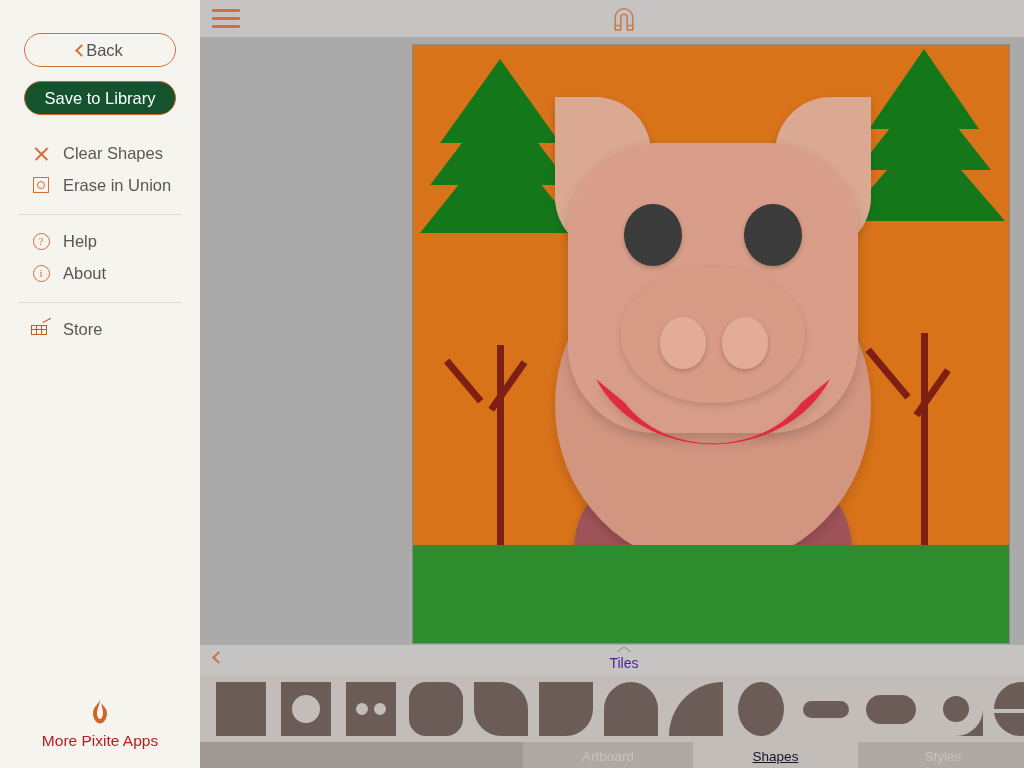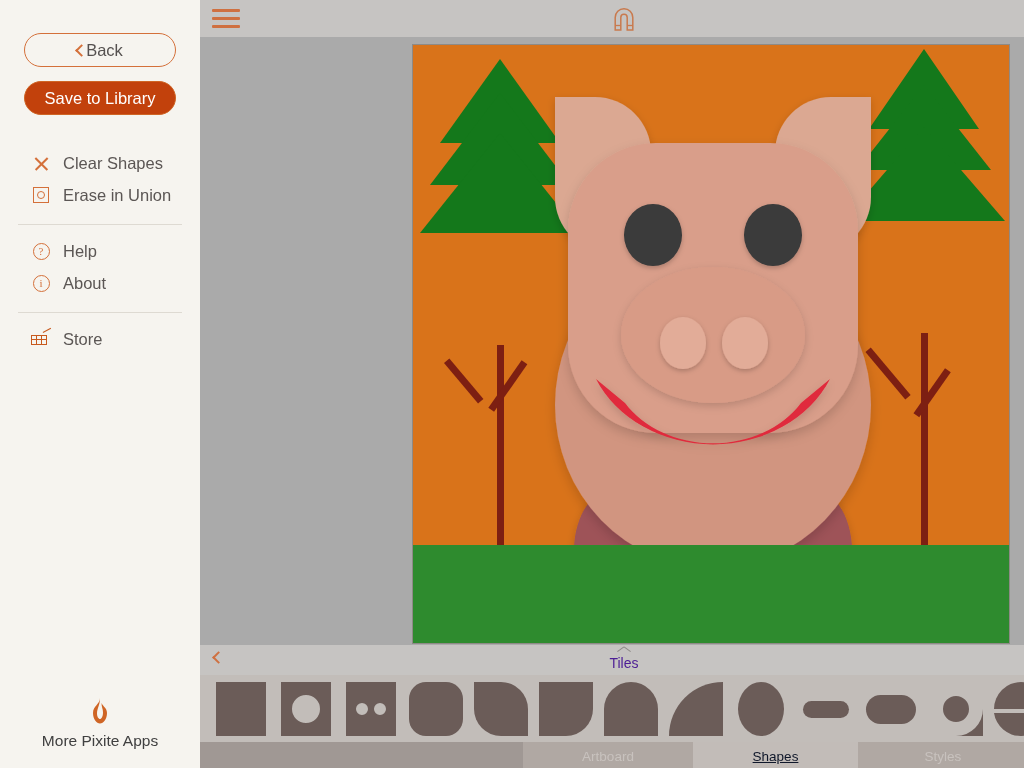--- a/index.html
+++ b/index.html
@@ -30,39 +30,39 @@
     font-size: 16.5px;
     cursor: pointer;
     user-select: none;
   }
   .btn-outline {
     border: 1.5px solid #d4703a;
     color: #555150;
     background: transparent;
   }
   .btn-filled {
-    background: #c2410c;
+    background: #14532d;
     color: #ffffff;
     border: 1.5px solid #cf6525;
   }
   #btn-back { margin-top: 33px; }
   #btn-save { margin-top: 14px; }
   #btn-export { margin-top: 14px; }
 
   .chev-left {
     width: 9px; height: 9px;
     border-left: 2px solid #d4703a;
     border-bottom: 2px solid #d4703a;
     transform: rotate(45deg);
     display: inline-block;
     position: relative;
     top: 0px;
   }
 
-  .menu-list { margin-top: 32px; }
+  .menu-list { margin-top: 22px; }
   .menu-row {
     display: flex; align-items: center;
     gap: 12px;
     height: 32px;
     padding-left: 31px;
     font-size: 16.5px;
     color: #5b5654;
     cursor: pointer;
     user-select: none;
   }
@@ -138,21 +138,21 @@
 
   
   #sidebar-footer {
     position: absolute; left: 0; bottom: 18px; width: 200px;
     text-align: center;
   }
   #pixite-flame {
     width: 20px; height: 26px; margin: 0 auto 8px auto;
     position: relative;
   }
-  #footer-label { font-size: 15.5px; color: #404040; }
+  #footer-label { font-size: 15.5px; color: #b91c1c; }
 
   
   #main {
     flex: 1 1 auto; height: 768px;
     background: #aaaaaa;
     position: relative;
     display: flex; flex-direction: column;
   }
 
   #topbar {

